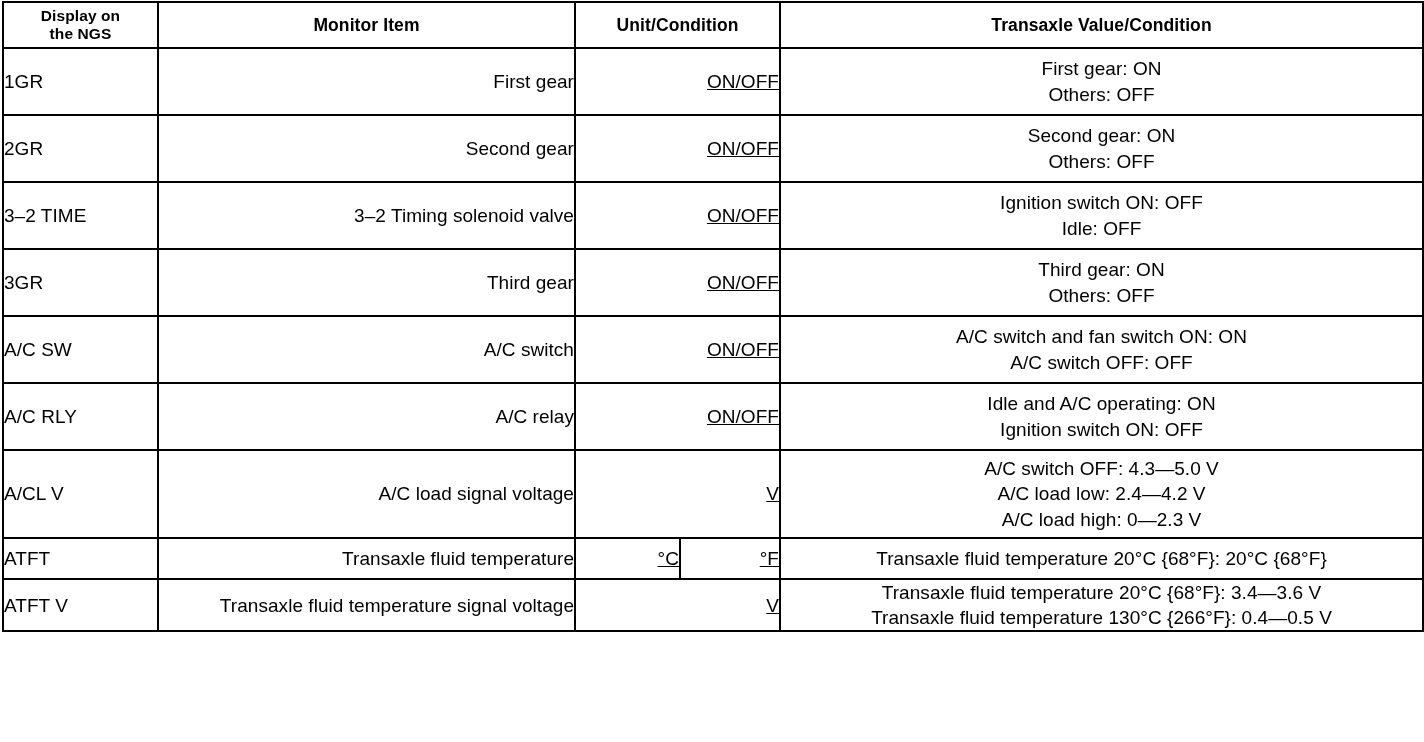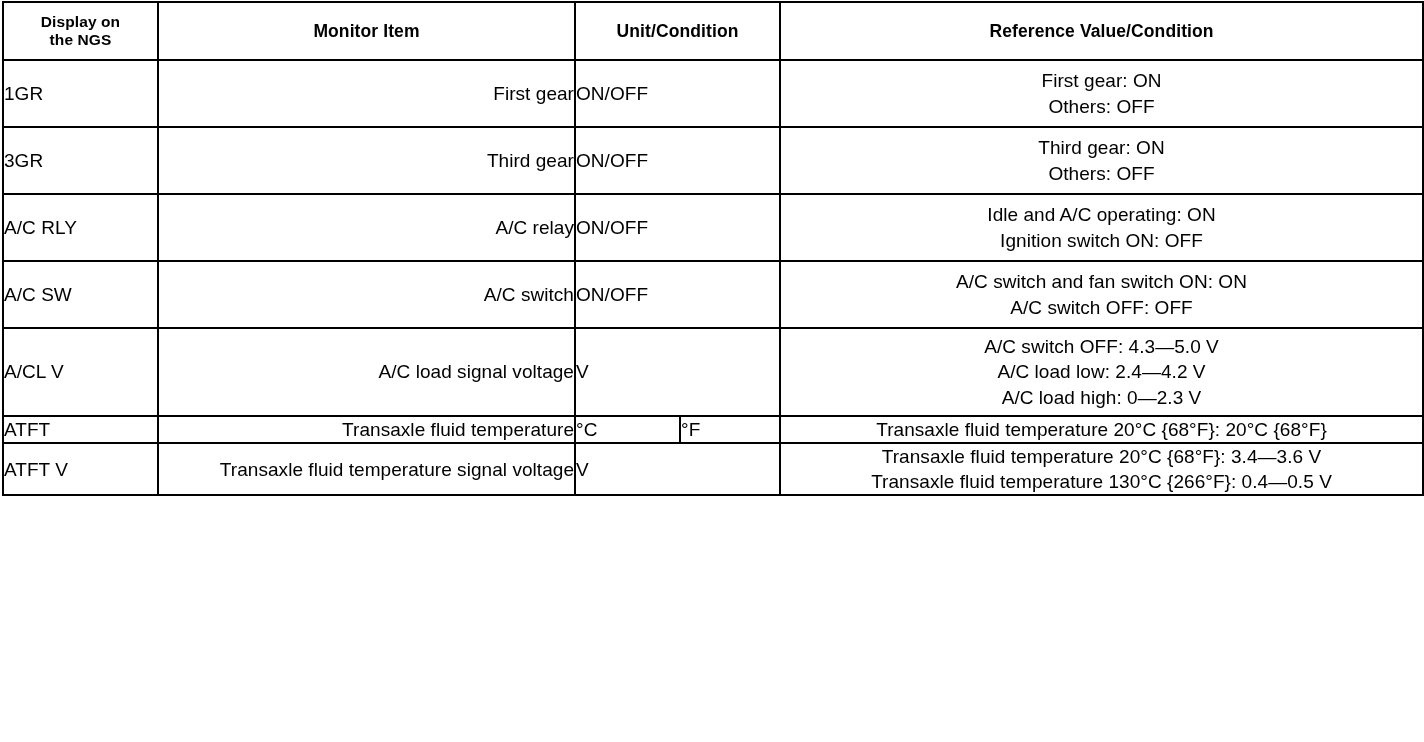--- a/index.html
+++ b/index.html
@@ -36,42 +36,42 @@
     background: #ffffff;
   }
 
   .hdr {
     text-align: center;
     font-weight: bold;
     font-size: 17.5px;
     line-height: 1.18;
     letter-spacing: 0.1px;
     padding: 9px 6px;
-    height: 58px;
+    height: 46px;
     box-sizing: border-box;
   }
   .hdr-ngs { font-size: 15.5px; }
 
   .cell {
     font-size: 19px;
     line-height: 1.32;
     letter-spacing: 0.05px;
     padding: 6px 9px;
   }
   .cell-ngs   { text-align: left; }
   .cell-item  { text-align: right; }
-  .cell-unit  { text-align: left; padding-left: 2px; padding-right: 2px; }
+  .cell-unit  { text-align: right; padding-left: 2px; padding-right: 2px; text-decoration: underline; }
   .cell-ref   { text-align: center; padding-left: 11px; }
 
   .ref-line { display: block; white-space: nowrap; }
 
   
   .r-h2 { height: 67px; padding-left: 24px; }
   .r-h3 { height: 88px; }
-  .r-h1 { height: 27px; }
+  .r-h1 { height: 41px; }
   .r-h2b { height: 44px; }
 </style>
 </head>
 <body>
 
 <table id="scan-table">
   <colgroup>
     <col class="c-ngs">
     <col class="c-item">
     <col class="c-unit-c">
@@ -79,58 +79,76 @@
     <col class="c-ref">
   </colgroup>
   <thead>
     <tr>
       <th class="hdr hdr-ngs">
         <span>Display on</span><br>
         <span>the NGS</span>
       </th>
       <th class="hdr">Monitor Item</th>
       <th class="hdr" colspan="2">Unit/Condition</th>
-      <th class="hdr">Reference Value/Condition</th>
+      <th class="hdr">Transaxle Value/Condition</th>
     </tr>
   </thead>
   <tbody id="table-body">
       <tr class="r-h2">
         <td class="cell cell-ngs">1GR</td>
         <td class="cell cell-item">First gear</td>
         <td class="cell cell-unit" colspan="2">ON/OFF</td>
         <td class="cell cell-ref">
           <span class="ref-line">First gear: ON</span>
           <span class="ref-line">Others: OFF</span>
         </td>
       </tr>
       <tr class="r-h2">
+        <td class="cell cell-ngs">2GR</td>
+        <td class="cell cell-item">Second gear</td>
+        <td class="cell cell-unit" colspan="2">ON/OFF</td>
+        <td class="cell cell-ref">
+          <span class="ref-line">Second gear: ON</span>
+          <span class="ref-line">Others: OFF</span>
+        </td>
+      </tr>
+      <tr class="r-h2">
+        <td class="cell cell-ngs">3–2 TIME</td>
+        <td class="cell cell-item">3–2 Timing solenoid valve</td>
+        <td class="cell cell-unit" colspan="2">ON/OFF</td>
+        <td class="cell cell-ref">
+          <span class="ref-line">Ignition switch ON: OFF</span>
+          <span class="ref-line">Idle: OFF</span>
+        </td>
+      </tr>
+      <tr class="r-h2">
         <td class="cell cell-ngs">3GR</td>
         <td class="cell cell-item">Third gear</td>
         <td class="cell cell-unit" colspan="2">ON/OFF</td>
         <td class="cell cell-ref">
           <span class="ref-line">Third gear: ON</span>
           <span class="ref-line">Others: OFF</span>
         </td>
       </tr>
       <tr class="r-h2">
+        <td class="cell cell-ngs">A/C SW</td>
+        <td class="cell cell-item">A/C switch</td>
+        <td class="cell cell-unit" colspan="2">ON/OFF</td>
+        <td class="cell cell-ref">
+          <span class="ref-line">A/C switch and fan switch ON: ON</span>
+          <span class="ref-line">A/C switch OFF: OFF</span>
+        </td>
+      </tr>
+      <tr class="r-h2">
         <td class="cell cell-ngs">A/C RLY</td>
         <td class="cell cell-item">A/C relay</td>
         <td class="cell cell-unit" colspan="2">ON/OFF</td>
         <td class="cell cell-ref">
           <span class="ref-line">Idle and A/C operating: ON</span>
           <span class="ref-line">Ignition switch ON: OFF</span>
-        </td>
-      </tr>
-      <tr class="r-h2">
-        <td class="cell cell-ngs">A/C SW</td>
-        <td class="cell cell-item">A/C switch</td>
-        <td class="cell cell-unit" colspan="2">ON/OFF</td>
-        <td class="cell cell-ref">
-          <span class="ref-line">A/C switch and fan switch ON: ON</span>
-          <span class="ref-line">A/C switch OFF: OFF</span>
         </td>
       </tr>
       <tr class="r-h3">
         <td class="cell cell-ngs">A/CL V</td>
         <td class="cell cell-item">A/C load signal voltage</td>
         <td class="cell cell-unit" colspan="2">V</td>
         <td class="cell cell-ref">
           <span class="ref-line">A/C switch OFF: 4.3—5.0 V</span>
           <span class="ref-line">A/C load low: 2.4—4.2 V</span>
           <span class="ref-line">A/C load high: 0—2.3 V</span>

